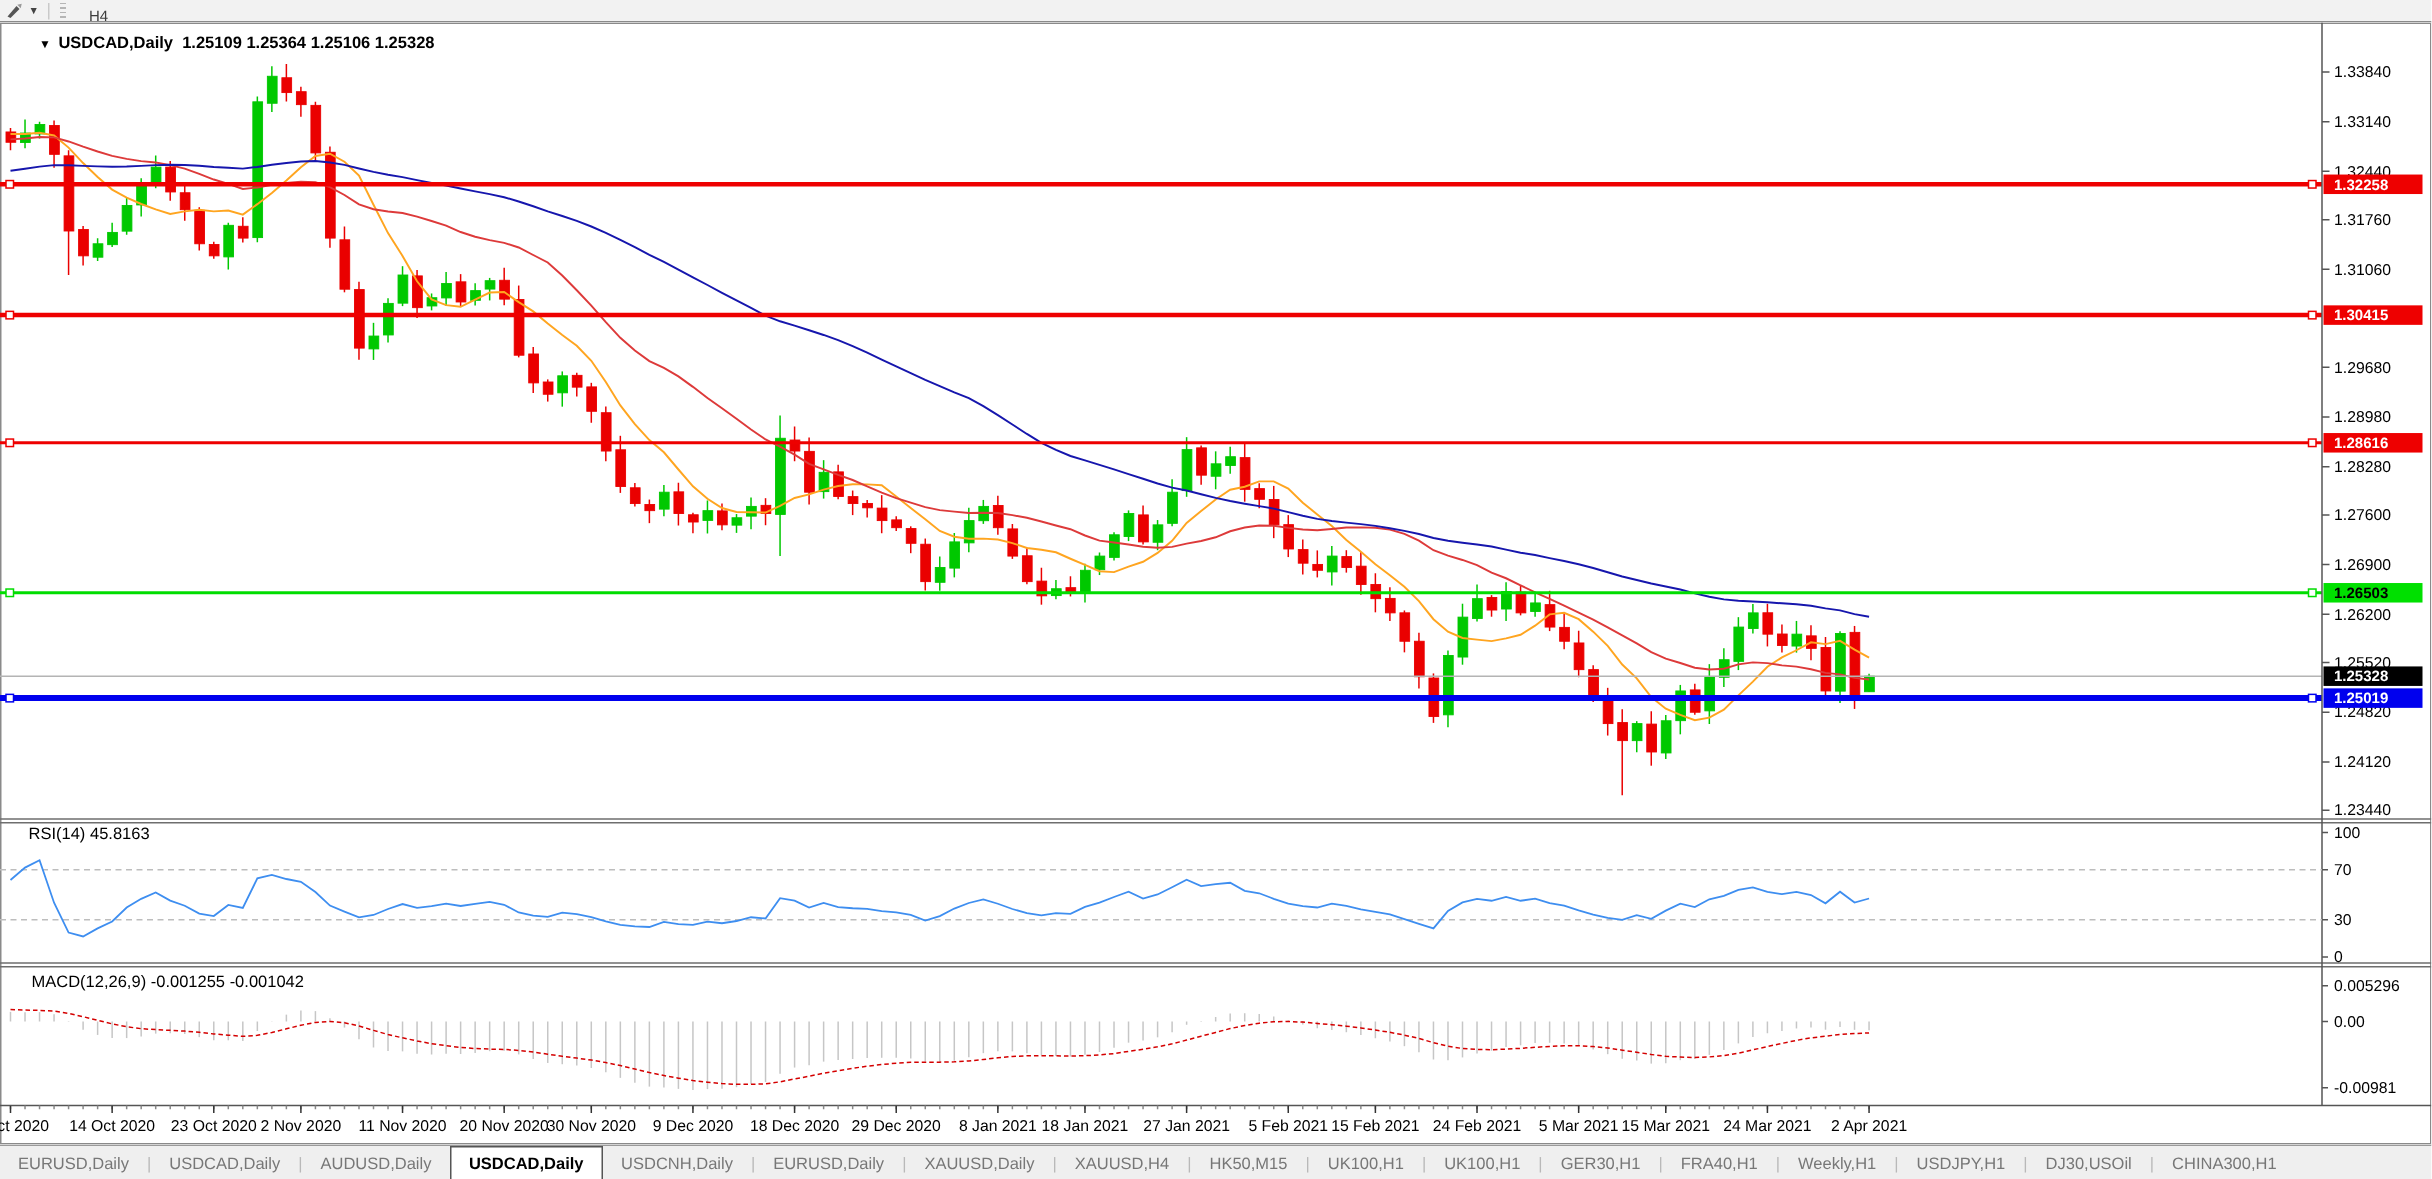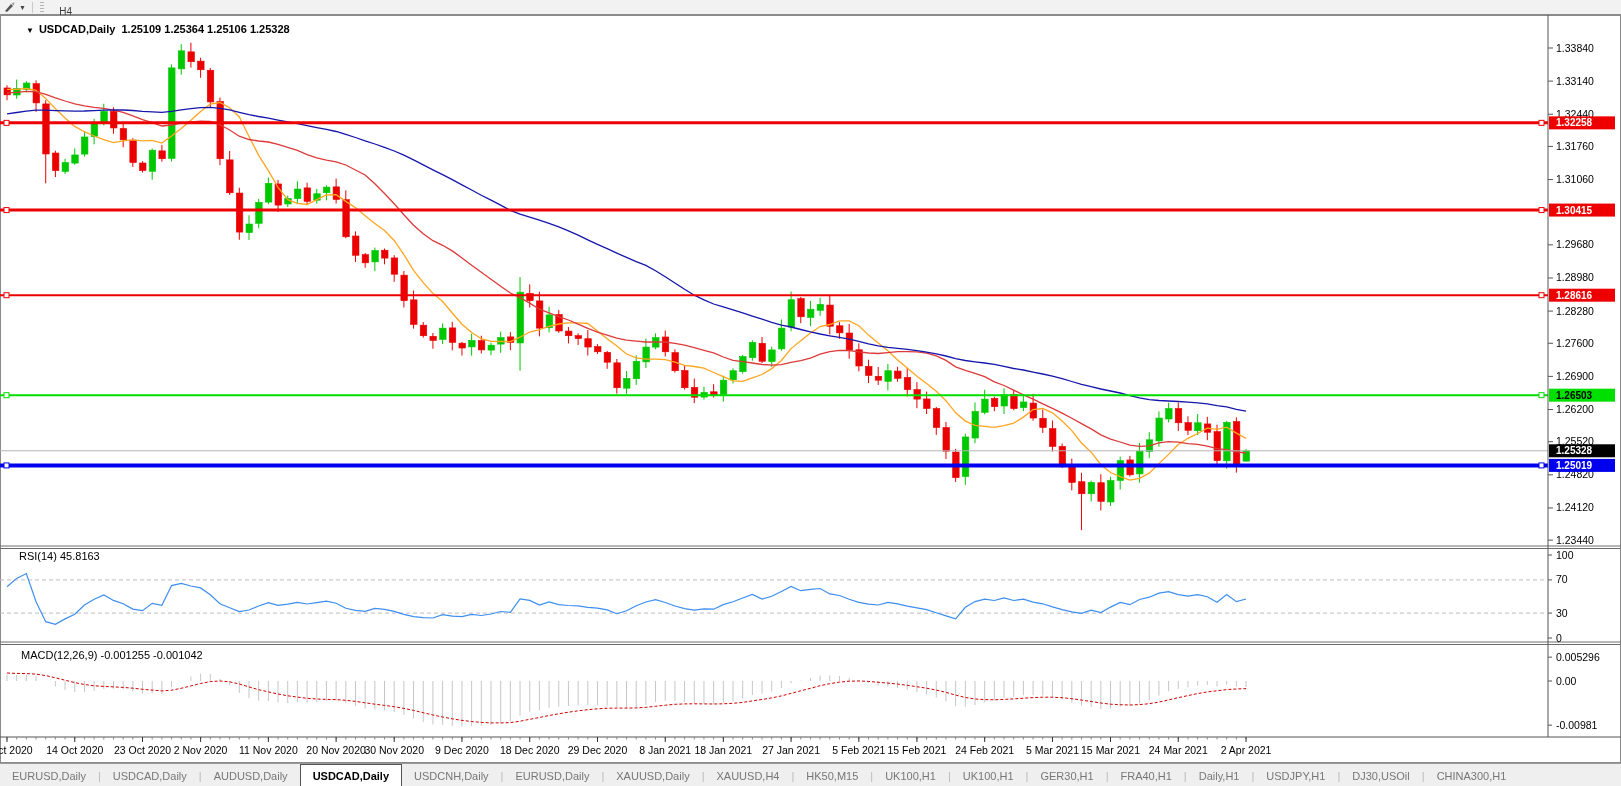--- a/index.html
+++ b/index.html
@@ -751,21 +751,21 @@
       <span class="tab">HK50,M15</span>
       <span class="tab-sep">|</span>
       <span class="tab">UK100,H1</span>
       <span class="tab-sep">|</span>
       <span class="tab">UK100,H1</span>
       <span class="tab-sep">|</span>
       <span class="tab">GER30,H1</span>
       <span class="tab-sep">|</span>
       <span class="tab">FRA40,H1</span>
       <span class="tab-sep">|</span>
-      <span class="tab">Daily,H1</span>
+      <span class="tab">Weekly,H1</span>
       <span class="tab-sep">|</span>
       <span class="tab">USDJPY,H1</span>
       <span class="tab-sep">|</span>
       <span class="tab">DJ30,USOil</span>
       <span class="tab-sep">|</span>
       <span class="tab">CHINA300,H1</span>
     </span>
 
 </div>
 

